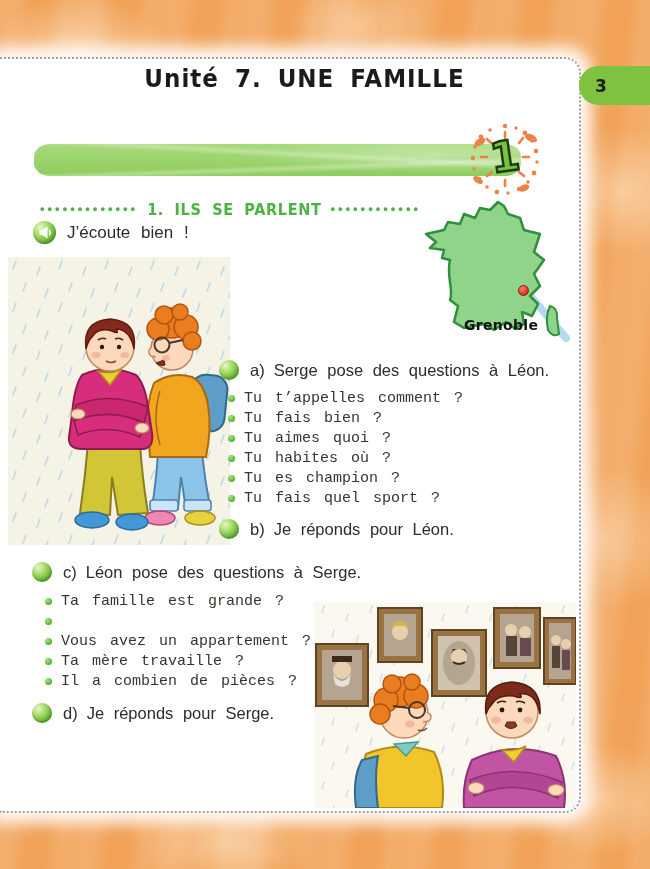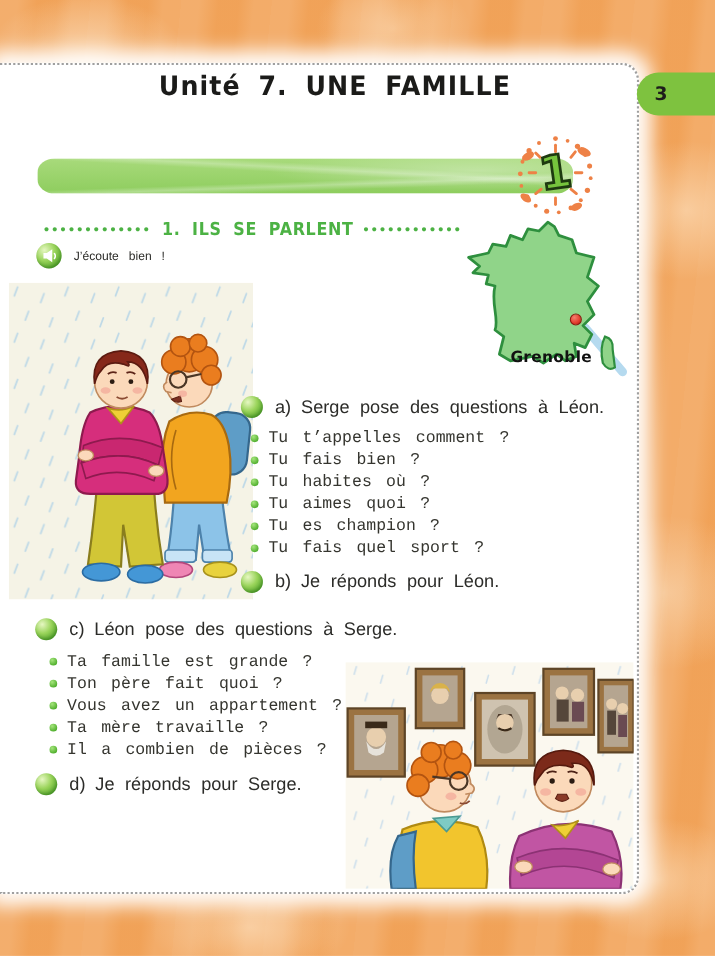--- a/index.html
+++ b/index.html
@@ -55,21 +55,21 @@
     position:absolute; left:40px; top:201px; display:flex; align-items:center;
     gap:9px; color:#4cb244; white-space:nowrap;
   }
   .dots{ font-size:13px; font-weight:bold; letter-spacing:3px; line-height:1; margin-top:-2px;}
   .heading-text{
     font-family:"DejaVu Sans",sans-serif; font-weight:bold; font-size:14.5px;
     letter-spacing:.6px; word-spacing:5px; transform:scaleY(1.12);
   }
   .listen{
     position:absolute; left:33px; top:221px; display:flex; align-items:center; gap:11px;
-    font-size:11px; color:#2c2c29; word-spacing:6px;
+    font-size:17px; color:#2c2c29; word-spacing:6px;
   }
   .sphere{
     border-radius:50%;
     background:radial-gradient(circle at 32% 28%, #e6f7c2, #9ad45b 42%, #56a82c 80%, #3d8a1c);
     box-shadow:inset -1px -2px 3px rgba(0,60,0,.25);
     flex:none; position:relative;
   }
   .sphere-lg{ width:23px; height:23px; }
   .sphere-md{ width:20px; height:20px; margin-right:11px; }
   .sphere svg{ position:absolute; left:0; top:0; }
@@ -251,25 +251,25 @@
     <li>
         <span class="qdot"></span>
         <span>Tu t’appelles comment ?</span>
       </li>
     <li>
         <span class="qdot"></span>
         <span>Tu fais bien ?</span>
       </li>
     <li>
         <span class="qdot"></span>
+        <span>Tu aimes quoi ?</span>
+      </li>
+    <li>
+        <span class="qdot"></span>
         <span>Tu habites où ?</span>
-      </li>
-    <li>
-        <span class="qdot"></span>
-        <span>Tu aimes quoi ?</span>
       </li>
     <li>
         <span class="qdot"></span>
         <span>Tu es champion ?</span>
       </li>
     <li>
         <span class="qdot"></span>
         <span>Tu fais quel sport ?</span>
       </li>
   </ul>
@@ -286,21 +286,20 @@
     <span>Léon pose des questions à Serge.</span>
   </div>
 
   <ul class="qlist list-c">
     <li>
         <span class="qdot"></span>
         <span>Ta famille est grande ?</span>
       </li>
     <li>
         <span class="qdot"></span>
-        <span>Ton père fait quoi ?</span>
       </li>
     <li>
         <span class="qdot"></span>
         <span>Vous avez un appartement ?</span>
       </li>
     <li>
         <span class="qdot"></span>
         <span>Ta mère travaille ?</span>
       </li>
     <li>

